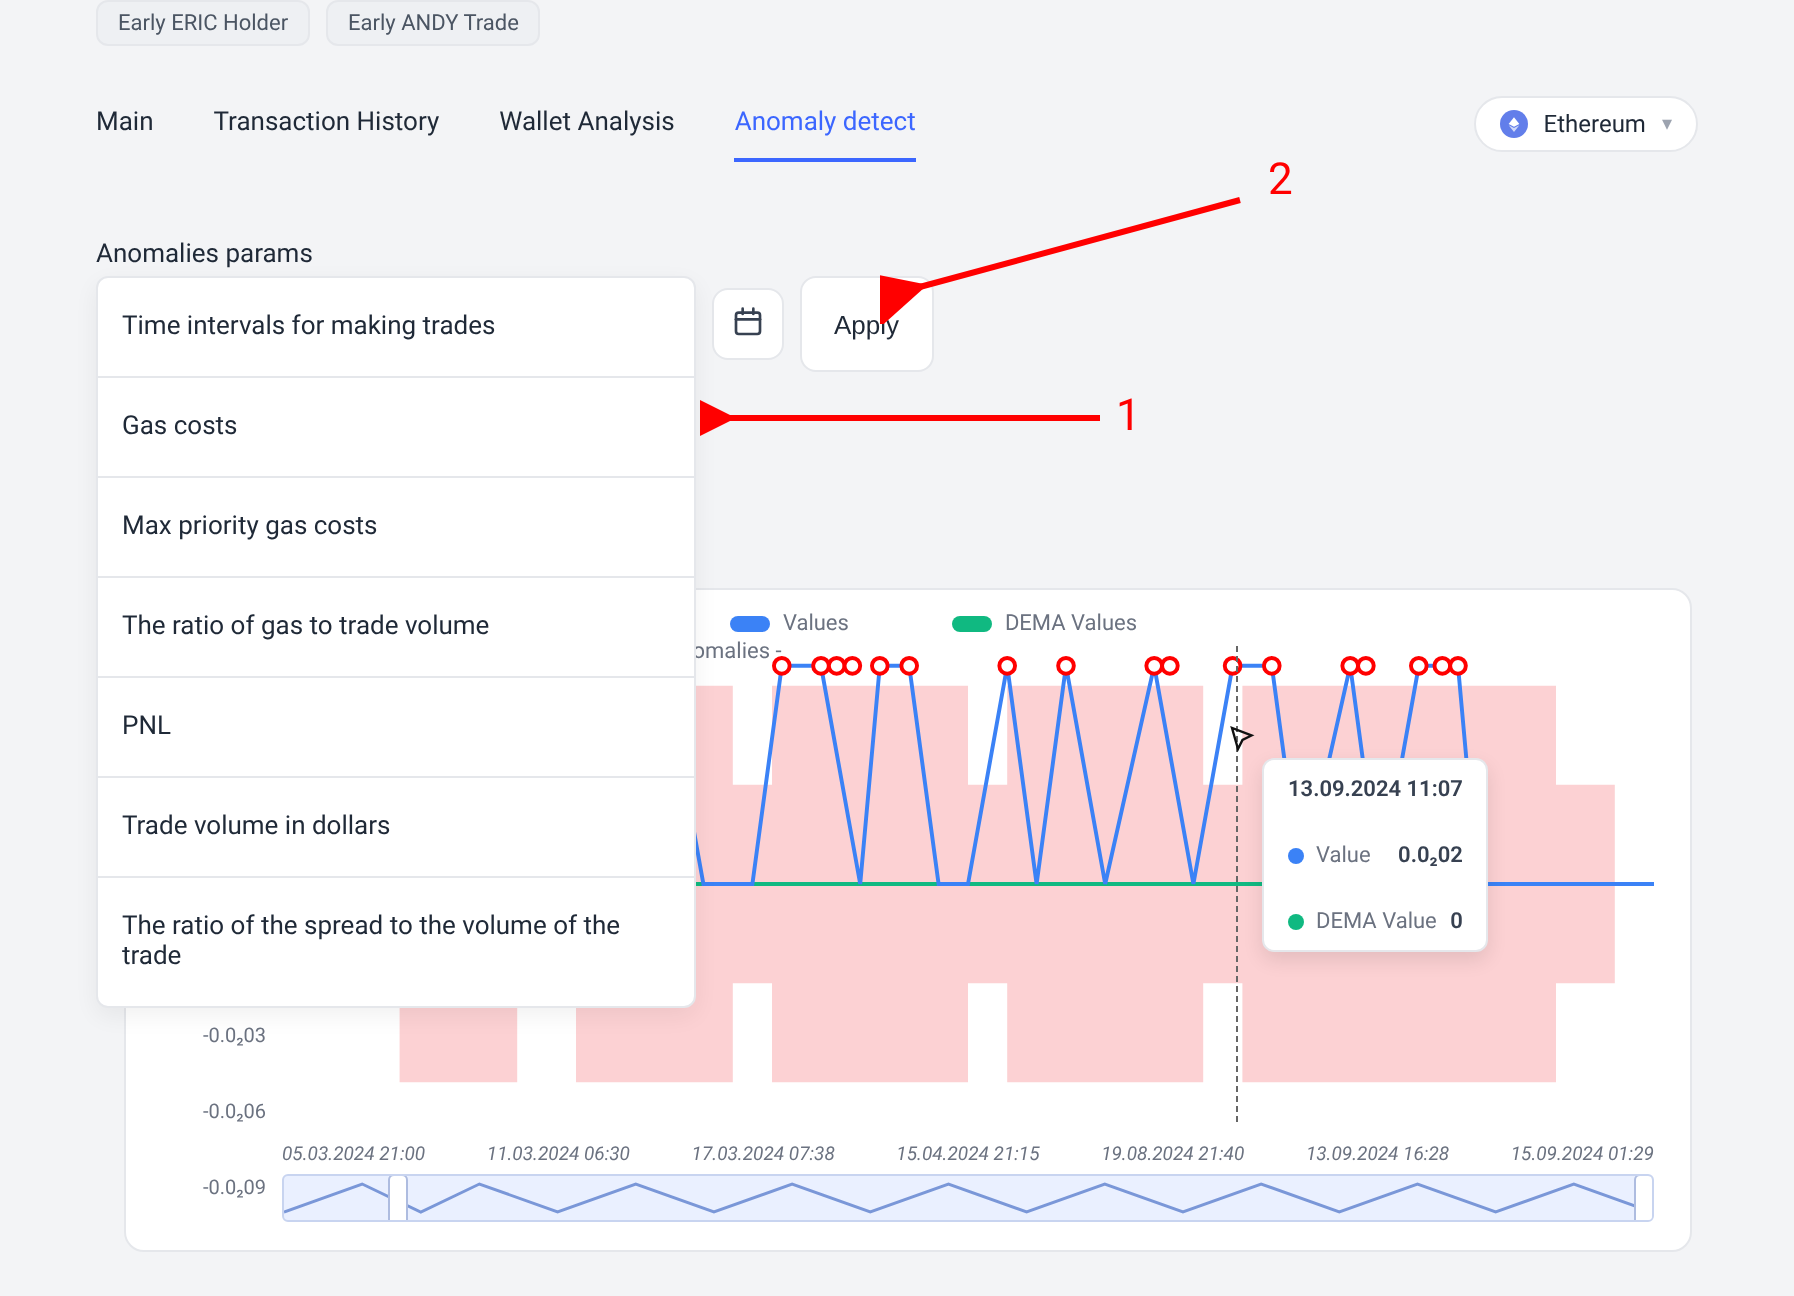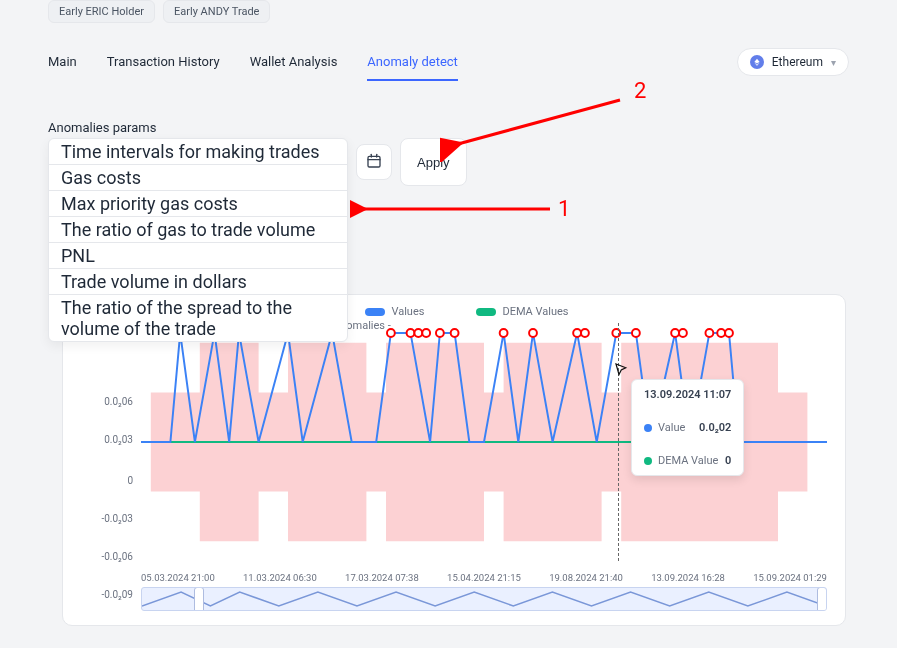--- a/index.html
+++ b/index.html
@@ -26,21 +26,21 @@
   .tab.active{color:var(--tab-blue);border-bottom:2px solid var(--tab-blue);}
   
   .network{position:absolute;right:48px;top:48px;background:var(--card);border:1px solid var(--border);border-radius:20px;padding:6px 12px;display:flex;align-items:center;gap:8px;font-size:12px;cursor:pointer;}
   .eth-icon{width:14px;height:14px;border-radius:50%;background:#627eea;display:flex;align-items:center;justify-content:center;}
   .eth-icon svg{width:8px;height:8px;}
   .chev{color:#9ca3af;font-size:10px;}
   
   .section-title{position:absolute;left:48px;top:120px;font-size:13px;color:var(--text);}
   
   .dropdown{position:absolute;left:48px;top:138px;width:298px;background:var(--card);border:1px solid var(--border);border-radius:6px;box-shadow:0 4px 12px rgba(0,0,0,0.06);z-index:20;}
-  .dropdown .opt{padding:2px 12px;border-bottom:1px solid var(--border);font-size:18px;color:var(--text);cursor:pointer;}
+  .dropdown .opt{padding:17px 12px;border-bottom:1px solid var(--border);font-size:13px;color:var(--text);cursor:pointer;}
   .dropdown .opt:last-child{border-bottom:none;}
   
   .btnrow{position:absolute;left:356px;top:138px;display:flex;gap:8px;align-items:center;}
   .iconbtn{width:36px;height:36px;border:1px solid var(--border);border-radius:8px;background:var(--card);display:flex;align-items:center;justify-content:center;cursor:pointer;}
   .applybtn{height:48px;padding:0 16px;border:1px solid var(--border);border-radius:8px;background:var(--card);font-size:13px;color:var(--text);cursor:pointer;}
   
   .arrow{position:absolute;z-index:25;}
   .arrow svg{display:block;}
   .num{position:absolute;font-size:22px;color:var(--red);font-weight:400;}
   
@@ -49,21 +49,21 @@
   .lg{display:flex;align-items:center;gap:6px;margin-left:26px;}
   .swatch{width:20px;height:8px;border-radius:4px;}
   .swatch.blue{background:var(--blue);}
   .swatch.green{background:var(--green);}
   .plot-wrap{position:absolute;left:0;right:0;top:28px;bottom:64px;}
   .anom-label{position:absolute;font-size:11px;color:var(--muted);}
   .yaxis{position:absolute;left:16px;top:0;bottom:0;width:62px;}
   .ytick{position:absolute;right:8px;font-size:10px;color:var(--muted);text-align:right;width:54px;margin-top:40px;}
   .plot{position:absolute;left:78px;right:18px;top:0;bottom:0;}
   .plot svg{width:100%;height:100%;}
-  .xaxis{position:absolute;left:78px;right:18px;bottom:42px;display:flex;justify-content:space-between;font-size:9.5px;color:var(--muted);}
+  .xaxis{position:absolute;left:78px;right:18px;bottom:42px;display:flex;justify-content:space-between;font-size:9.5px;color:var(--muted);font-style:italic;}
   .xaxis span{white-space:nowrap;}
   .brush{position:absolute;left:78px;right:18px;bottom:14px;height:22px;border:1px solid #c8d4f0;border-radius:3px;background:#eaf0ff;overflow:hidden;}
   .brush svg{width:100%;height:100%;display:block;}
   .handle{position:absolute;top:-1px;width:8px;height:24px;background:#fff;border:1px solid #aebce0;border-radius:3px;cursor:ew-resize;}
   
   .tooltip{position:absolute;background:var(--card);border:1px solid var(--border);border-radius:6px;padding:8px 12px;font-size:11px;box-shadow:0 4px 10px rgba(0,0,0,0.1);z-index:30;}
   .tooltip .hdr{font-weight:600;margin-bottom:6px;font-size:11px;color:#374151;}
   .tooltip .row{display:flex;align-items:center;gap:6px;margin-top:20px;}
   .dot{width:8px;height:8px;border-radius:50%;}
   .dot.blue{background:var(--blue);}

